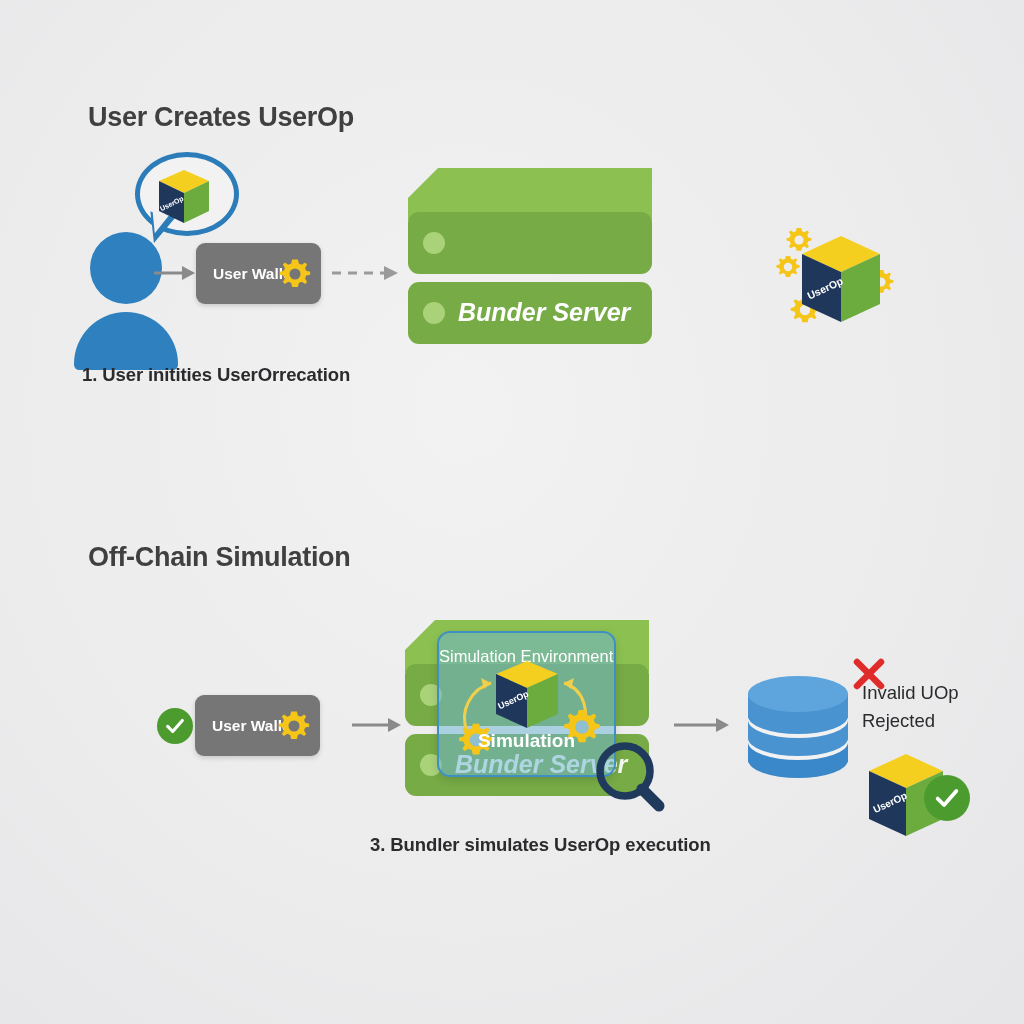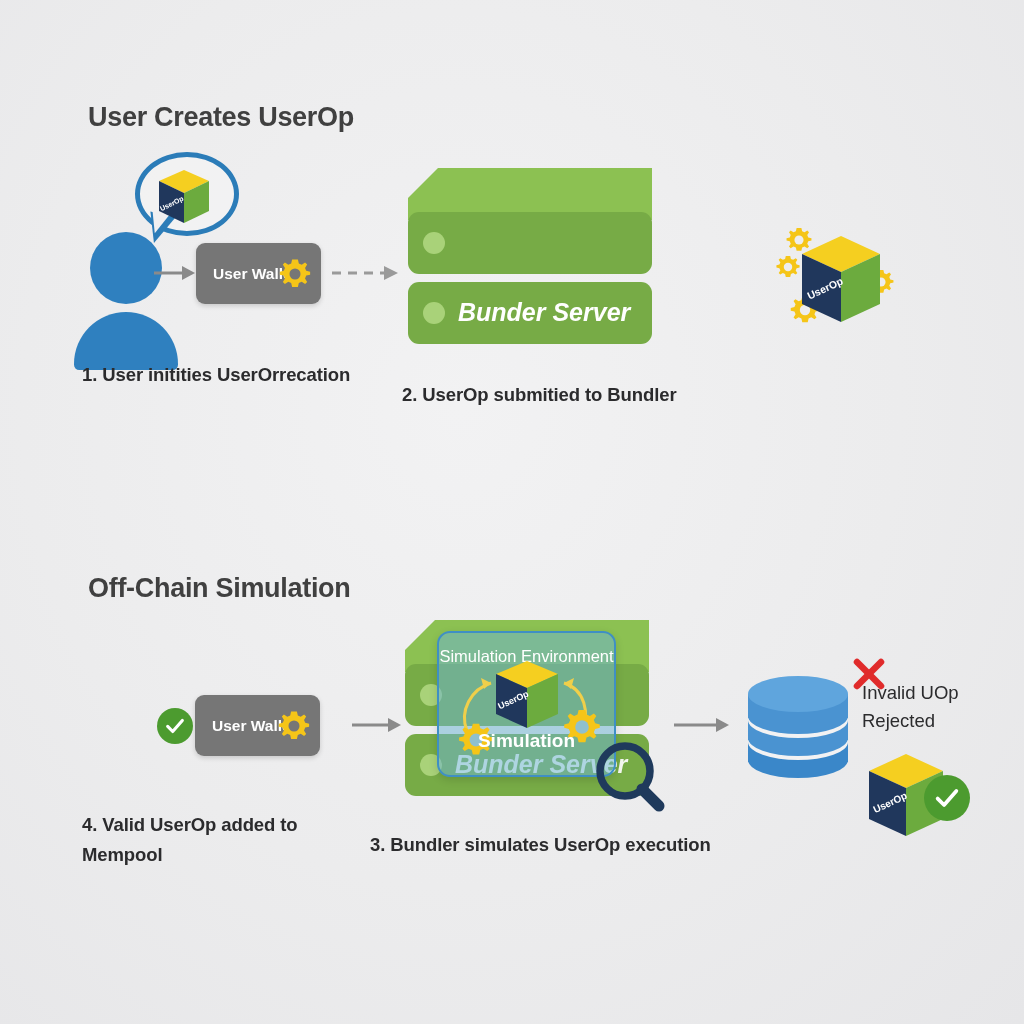--- a/index.html
+++ b/index.html
@@ -85,21 +85,21 @@
     position:absolute;color:#ffffff;font-weight:bold;white-space:nowrap;
   }
 
   
   .sim-panel{
     position:absolute;background:rgba(110,180,210,0.52);
     border:2px solid #3f8fc4;border-radius:13px;
     box-shadow:0 3px 9px rgba(0,0,0,0.13);
   }
   .sim-title{
-    position:absolute;width:100%;text-align:center;color:#ffffff;
+    position:absolute;width:100%;text-align:left;color:#ffffff;
     font-size:16.5px;top:14px;white-space:nowrap;
   }
   .sim-exec{
     position:absolute;width:100%;text-align:center;color:#ffffff;
     font-size:19px;font-weight:bold;white-space:nowrap;
   }
 
   
   .db{position:absolute;}
 
@@ -221,23 +221,22 @@
       <svg width="84" height="92" viewBox="0 0 84 92">
         <polygon points="42,2 81,20 42,38 3,20" fill="#f5cf20"></polygon>
         <polygon points="3,20 42,38 42,88 3,70" fill="#20375c"></polygon>
         <polygon points="81,20 42,38 42,88 81,70" fill="#6cab3e"></polygon>
       </svg>
       <div class="cube-label" style="left:7px;top:48px;font-size:10.5px;transform:rotate(-25deg);">UserOp</div>
     </div>
   </div>
 
   <div class="abs caption" style="left:82px;top:360px;width:330px;">1. User initities UserOrrecation</div>
-  <div class="abs caption" style="left:402px;top:380px;width:330px;">2. UserOp submitied to Bundler</div>
-
-  <div class="abs section-title" style="left:88px;top:573px;">Off-Chain Simulation</div>
+
+  <div class="abs section-title" style="left:88px;top:542px;">Off-Chain Simulation</div>
 
   <div class="check-circle" style="left:157px;top:708px;width:36px;height:36px;">
     <svg width="22" height="22" viewBox="0 0 24 24">
       <polyline points="4,12.5 9.5,18 20,6" fill="none" stroke="#ffffff" stroke-width="3.4" stroke-linecap="round" stroke-linejoin="round"></polyline>
     </svg>
   </div>
 
   <div class="wallet" style="left:195px;top:695px;width:125px;height:61px;">
     <span class="wallet-label">User Wallet</span>
     <span class="abs" style="right:9px;top:14px;">
@@ -354,17 +353,15 @@
       </svg>
       <div class="cube-label" style="left:6px;top:45px;font-size:10px;transform:rotate(-25deg);">UserOp</div>
     </div>
     <div class="check-circle" style="left:58px;top:23px;width:46px;height:46px;">
       <svg width="28" height="28" viewBox="0 0 24 24">
         <polyline points="4,12.5 9.5,18 20,6" fill="none" stroke="#ffffff" stroke-width="3.2" stroke-linecap="round" stroke-linejoin="round"></polyline>
       </svg>
     </div>
   </div>
 
-  <div class="abs caption" style="left:82px;top:810px;width:290px;">4. Valid UserOp added to
-    Mempool</div>
   <div class="abs caption" style="left:370px;top:830px;width:360px;">3. Bundler simulates UserOp execution</div>
 
 </div>
 
 </body></html>

